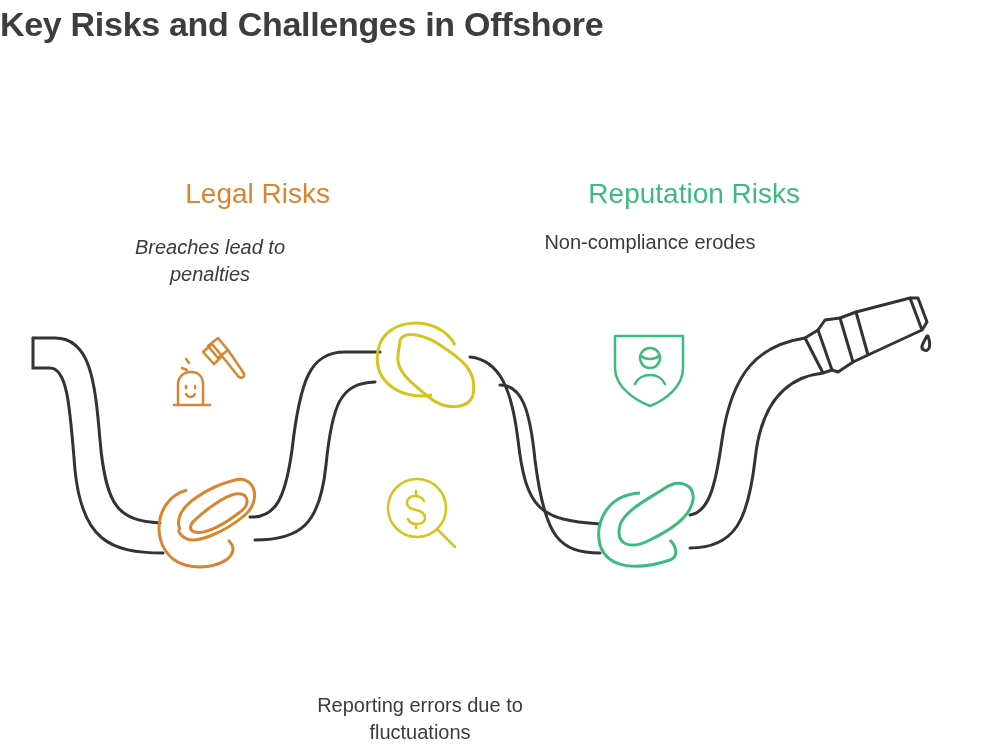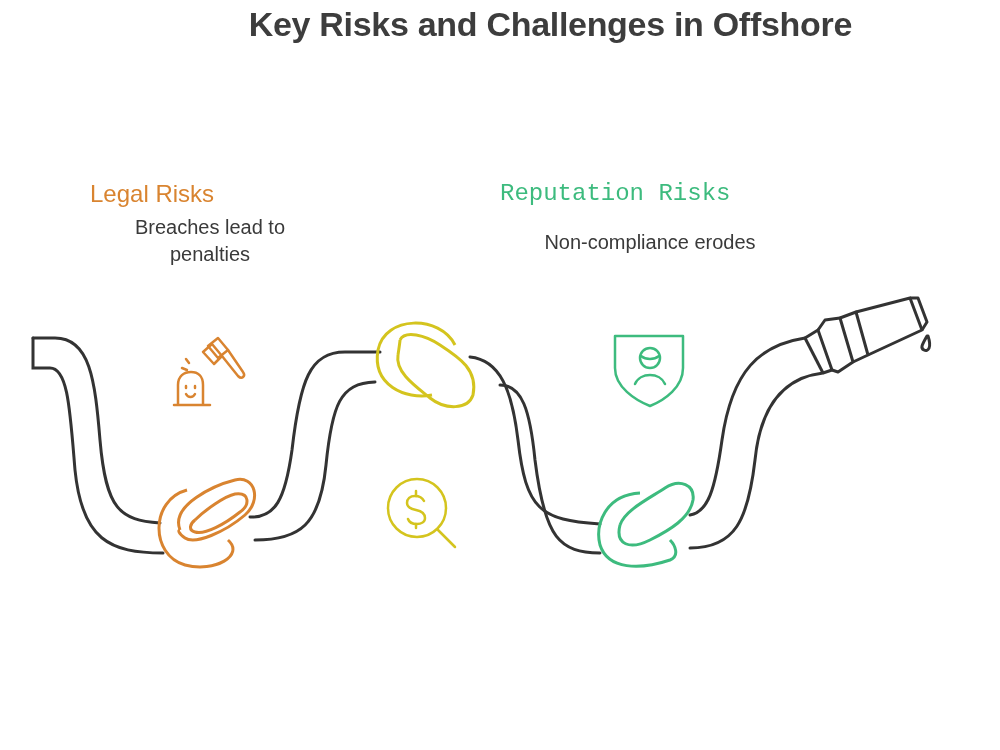--- a/index.html
+++ b/index.html
@@ -1,42 +1,44 @@
 <!DOCTYPE html>
 <html><head>
 <meta charset="utf-8">
 <style>
   html, body { margin: 0; padding: 0; background: #ffffff; }
   body { width: 1000px; height: 750px; position: relative; overflow: hidden; font-family: "Liberation Sans", sans-serif; }
-  .title { position: absolute; left: 0; top: 2px; width: 828px; text-align: right; font-size: 34px; font-weight: bold; color: #3d3d3d; line-height: 44px; letter-spacing: -0.3px; margin-left: 24px; }
-  .heading { position: absolute; font-size: 24px; text-align: left; line-height: 36px; }
+  .title { position: absolute; left: 0; top: 2px; width: 828px; text-align: left; font-size: 34px; font-weight: bold; color: #3d3d3d; line-height: 44px; letter-spacing: -0.3px; }
+  .heading { position: absolute; font-size: 28px; text-align: right; line-height: 36px; }
   .desc { position: absolute; font-size: 20px; color: #3a3a3a; text-align: center; line-height: 27px; }
   svg.art { position: absolute; left: 0; top: 0; }
 </style>
 </head>
 <body>
 
 <div class="title">
   <div>Key Risks and Challenges in Offshore</div>
 </div>
 
 <div class="heading" style="left:90px; top:176px; width:240px; color:#D98430;">Legal Risks</div>
-<div class="desc" style="left:90px; top:214px; width:240px;">
+<div class="desc" style="left:90px; top:234px; width:240px;font-style:italic;">
   <div>Breaches lead to</div>
   <div>penalties</div>
 </div>
 
-<div class="heading" style="left:500px; top:176px; width:300px; color:#3DBB7E;font-family:Liberation Mono, monospace;">Reputation Risks</div>
+<div class="heading" style="left:500px; top:176px; width:300px; color:#3DBB7E;">Reputation Risks</div>
 <div class="desc" style="left:500px; top:229px; width:300px;">
   <div>Non-compliance erodes</div>
 </div>
 
 <div class="heading" style="left:290px; top:603px; width:260px; color:#D4C41E;">
 </div>
 <div class="desc" style="left:270px; top:692px; width:300px;">
+  <div>Reporting errors due to</div>
+  <div>fluctuations</div>
 </div>
 
 <svg class="art" width="1000" height="750" viewBox="0 0 1000 750">
 
   <g fill="none" stroke="#333333" stroke-width="3" stroke-linecap="round">
 
     <path d="M33,338 L55,338 C90,338 95,380 100,440 C106,510 120,520 160,523
              M250,517 C275,518 285,500 292,450 C300,380 310,352 345,352 L380,352
              M470,357 C500,360 512,390 518,440 C526,510 540,520 600,524
              M690,515 C708,512 715,490 722,440 C732,370 760,345 805,338"></path>

